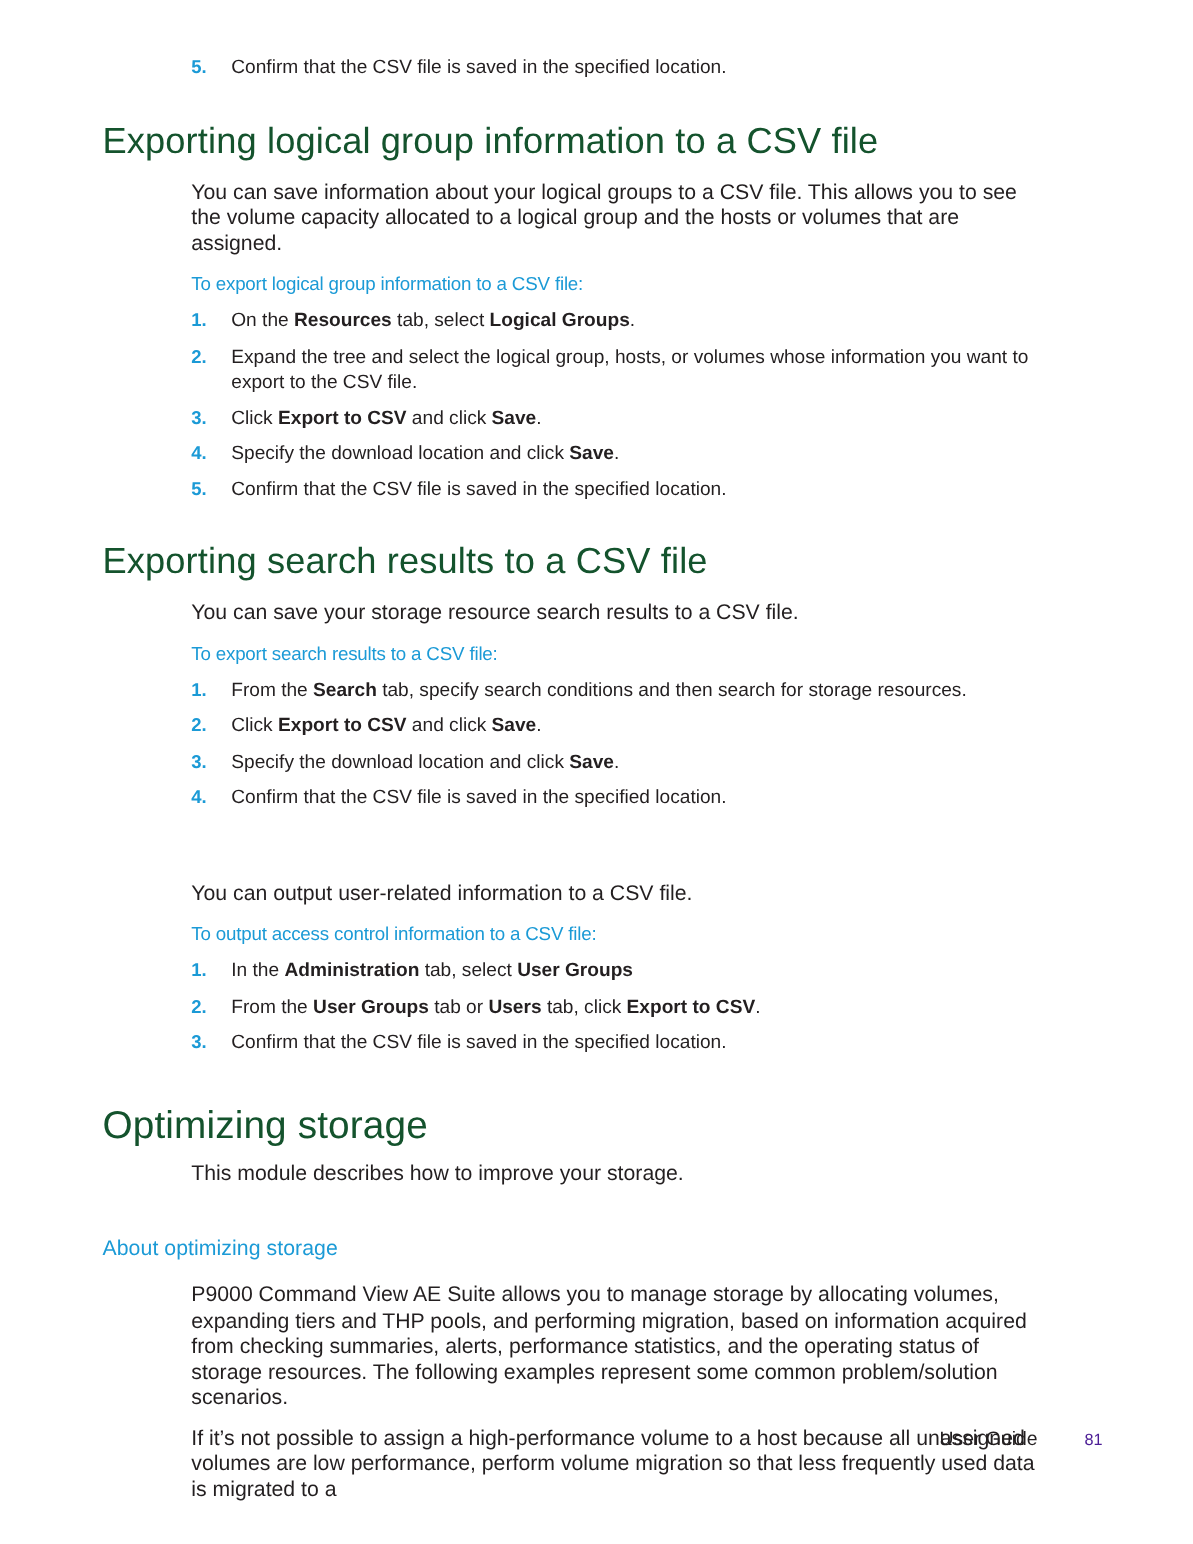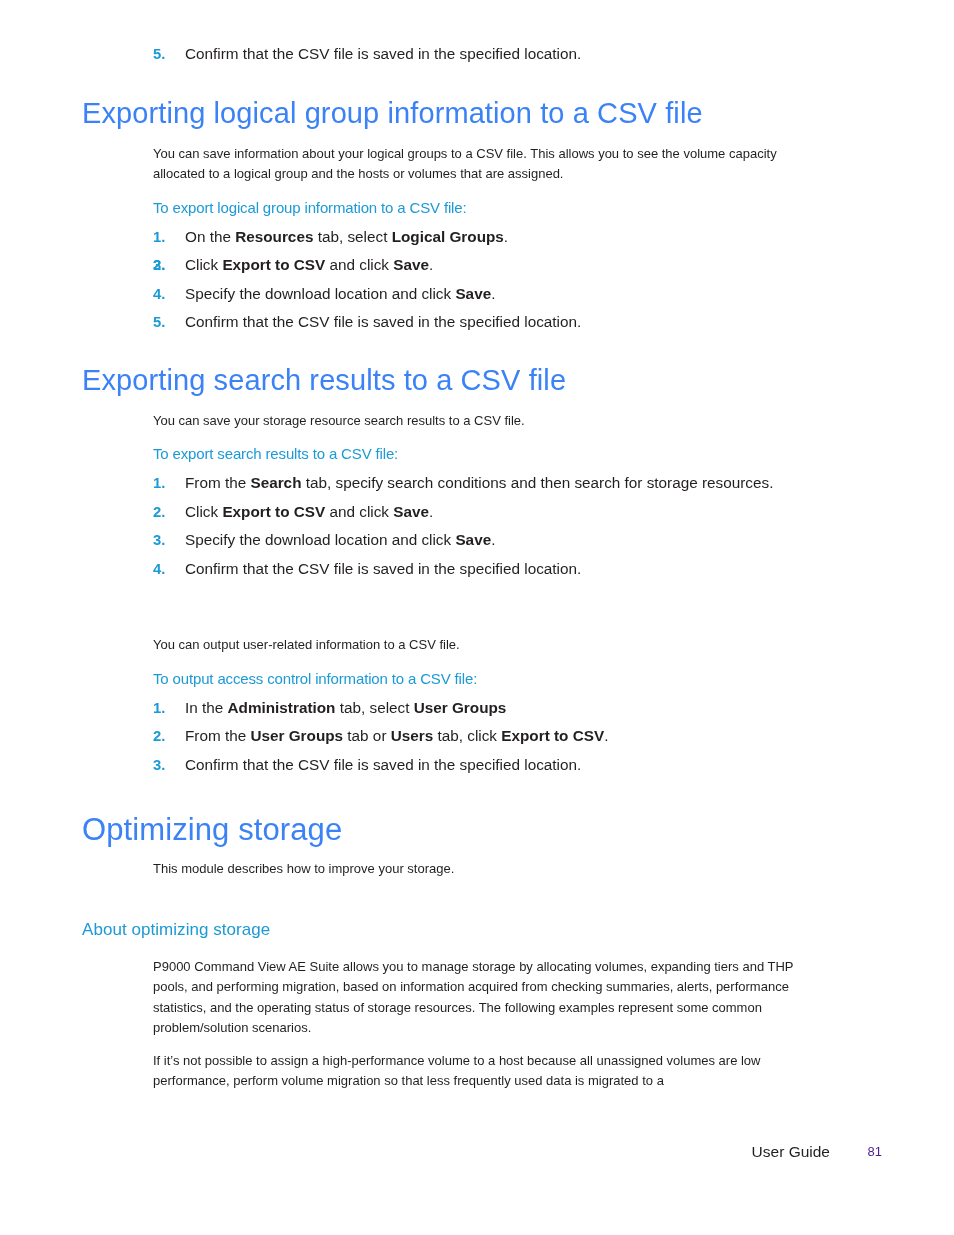--- a/index.html
+++ b/index.html
@@ -29,21 +29,21 @@
   .content {
     position: absolute;
     left: 82px;
     top: 44px;
     width: 748px;
   }
 
   
   h1.sec-title {
     margin: 0;
-    color: #3b82f6;
+    color: #14532d;
     font-weight: 400;
     font-size: 29px;
     line-height: 34px;
     letter-spacing: 0.1px;
   }
   h2.sub-title {
     margin: 0;
     color: #1b9ad6;
     font-weight: 400;
     font-size: 17px;
@@ -52,21 +52,21 @@
   }
 
   
   .indent {
     margin-left: 71px;
     width: 677px;
   }
 
   p.body {
     margin: 0;
-    font-size: 13px;
+    font-size: 17px;
     line-height: 20.5px;
     color: #231f20;
   }
 
   h3.blue-lead {
     margin: 0;
     color: #1b9ad6;
     font-weight: normal;
     font-size: 15px;
     line-height: 19px;
@@ -160,21 +160,21 @@
     <div class="indent">
       <p class="body">You can save information about your logical groups to a CSV file. This allows you to see the volume capacity allocated to a logical group and the hosts or volumes that are assigned.</p>
       <div class="gap-c"></div>
       <h3 class="blue-lead">To export logical group information to a CSV file:</h3>
       <div class="gap-d"></div>
       <ol class="steps">
         <li>
           <span class="num">1.</span><span>On the </span><b>Resources</b><span> tab, select </span><b>Logical Groups</b><span>.</span>
         </li>
         <li>
-          <span class="num">2.</span>
+          <span class="num">2.</span><span>Expand the tree and select the logical group, hosts, or volumes whose information you want to export to the CSV file.</span>
         </li>
         <li>
           <span class="num">3.</span><span>Click </span><b>Export to CSV</b><span> and click </span><b>Save</b><span>.</span>
         </li>
         <li>
           <span class="num">4.</span><span>Specify the download location and click </span><b>Save</b><span>.</span>
         </li>
         <li>
           <span class="num">5.</span><span>Confirm that the CSV file is saved in the specified location.</span>
         </li>

